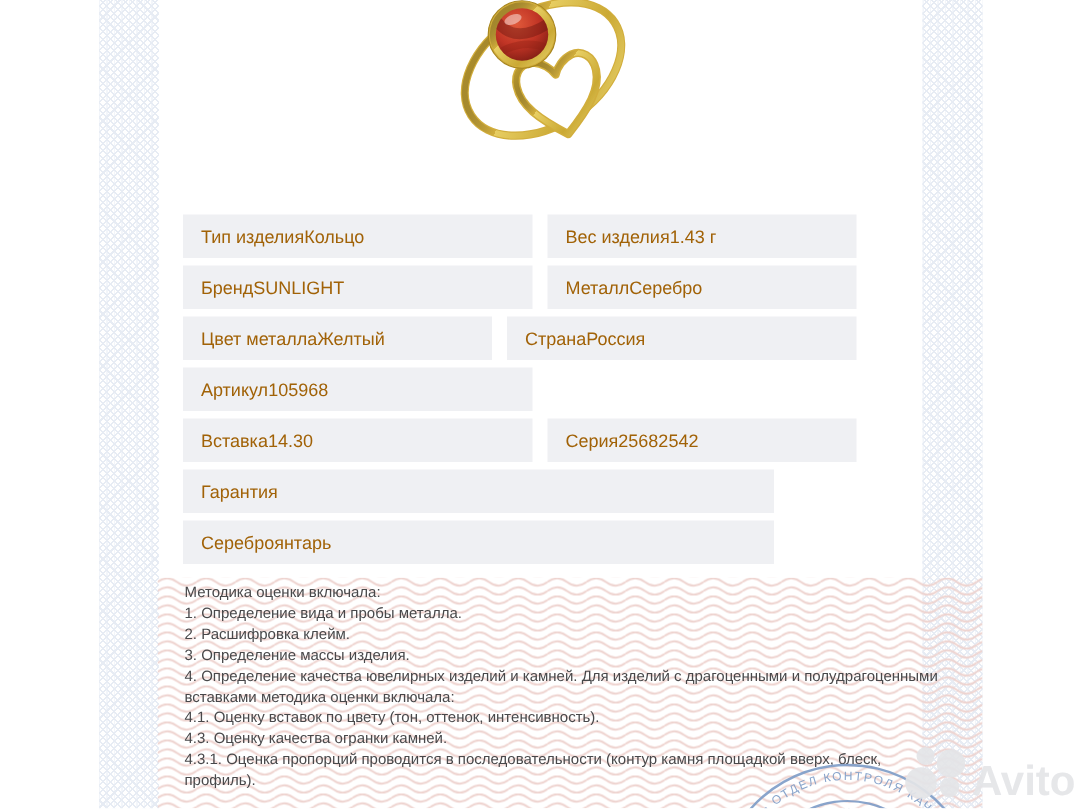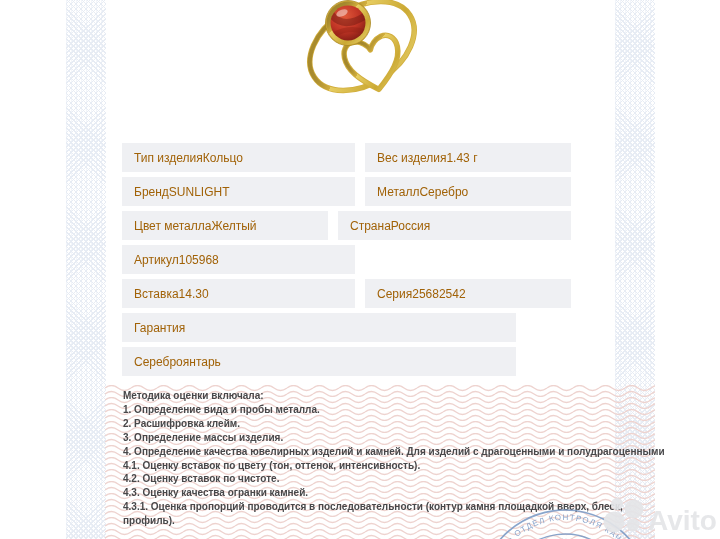--- a/index.html
+++ b/index.html
@@ -30,21 +30,21 @@
   .t-cell.c-left  { width:233px; }
   .t-cell.c-right { width:206px; }
   .t-cell.c-full  { width:394px; }
   .t-label { white-space:nowrap; }
   .t-value { white-space:nowrap; text-align:right; }
   
   .methodology {
     position:absolute; left:123px; top:389px; width:500px;
     font-size:10px; line-height:13.9px; color:#48484a;
   }
-  .methodology div { white-space:nowrap;font-weight:bold; }
+  .methodology div { white-space:nowrap; }
   .stamp { position:absolute; left:465px; top:486px; width:200px; height:53px; }
   .watermark { position:absolute; left:596px; top:494px; width:120px; height:44px; }
 </style>
 </head>
 <body>
 
 <div class="page">
 
   <div class="mesh-strip mesh-left"></div>
   <div class="mesh-strip mesh-right"></div>
@@ -158,22 +158,22 @@
       </div>
     </div>
   </div>
 
   <div class="methodology" id="methodology">
       <div>Методика оценки включала:</div>
       <div>1. Определение вида и пробы металла.</div>
       <div>2. Расшифровка клейм.</div>
       <div>3. Определение массы изделия.</div>
       <div>4. Определение качества ювелирных изделий и камней. Для изделий с драгоценными и полудрагоценными</div>
+      <div>вставками методика оценки включала:</div>
       <div>4.1. Оценку вставок по цвету (тон, оттенок, интенсивность).</div>
-      <div>4.2. Оценку вставок по чистоте.</div>
       <div>4.3. Оценку качества огранки камней.</div>
       <div>4.3.1. Оценка пропорций проводится в последовательности (контур камня площадкой вверх, блеск,</div>
       <div>профиль).</div>
     </div>
 
   <svg class="stamp" viewBox="0 0 200 53">
     <g transform="rotate(-8 100 110)" opacity="0.9">
       <circle cx="100" cy="110" r="86" fill="none" stroke="#7d9cc7" stroke-width="1.6"></circle>
       <circle cx="100" cy="110" r="62" fill="none" stroke="#7d9cc7" stroke-width="1.4"></circle>
       <defs>

